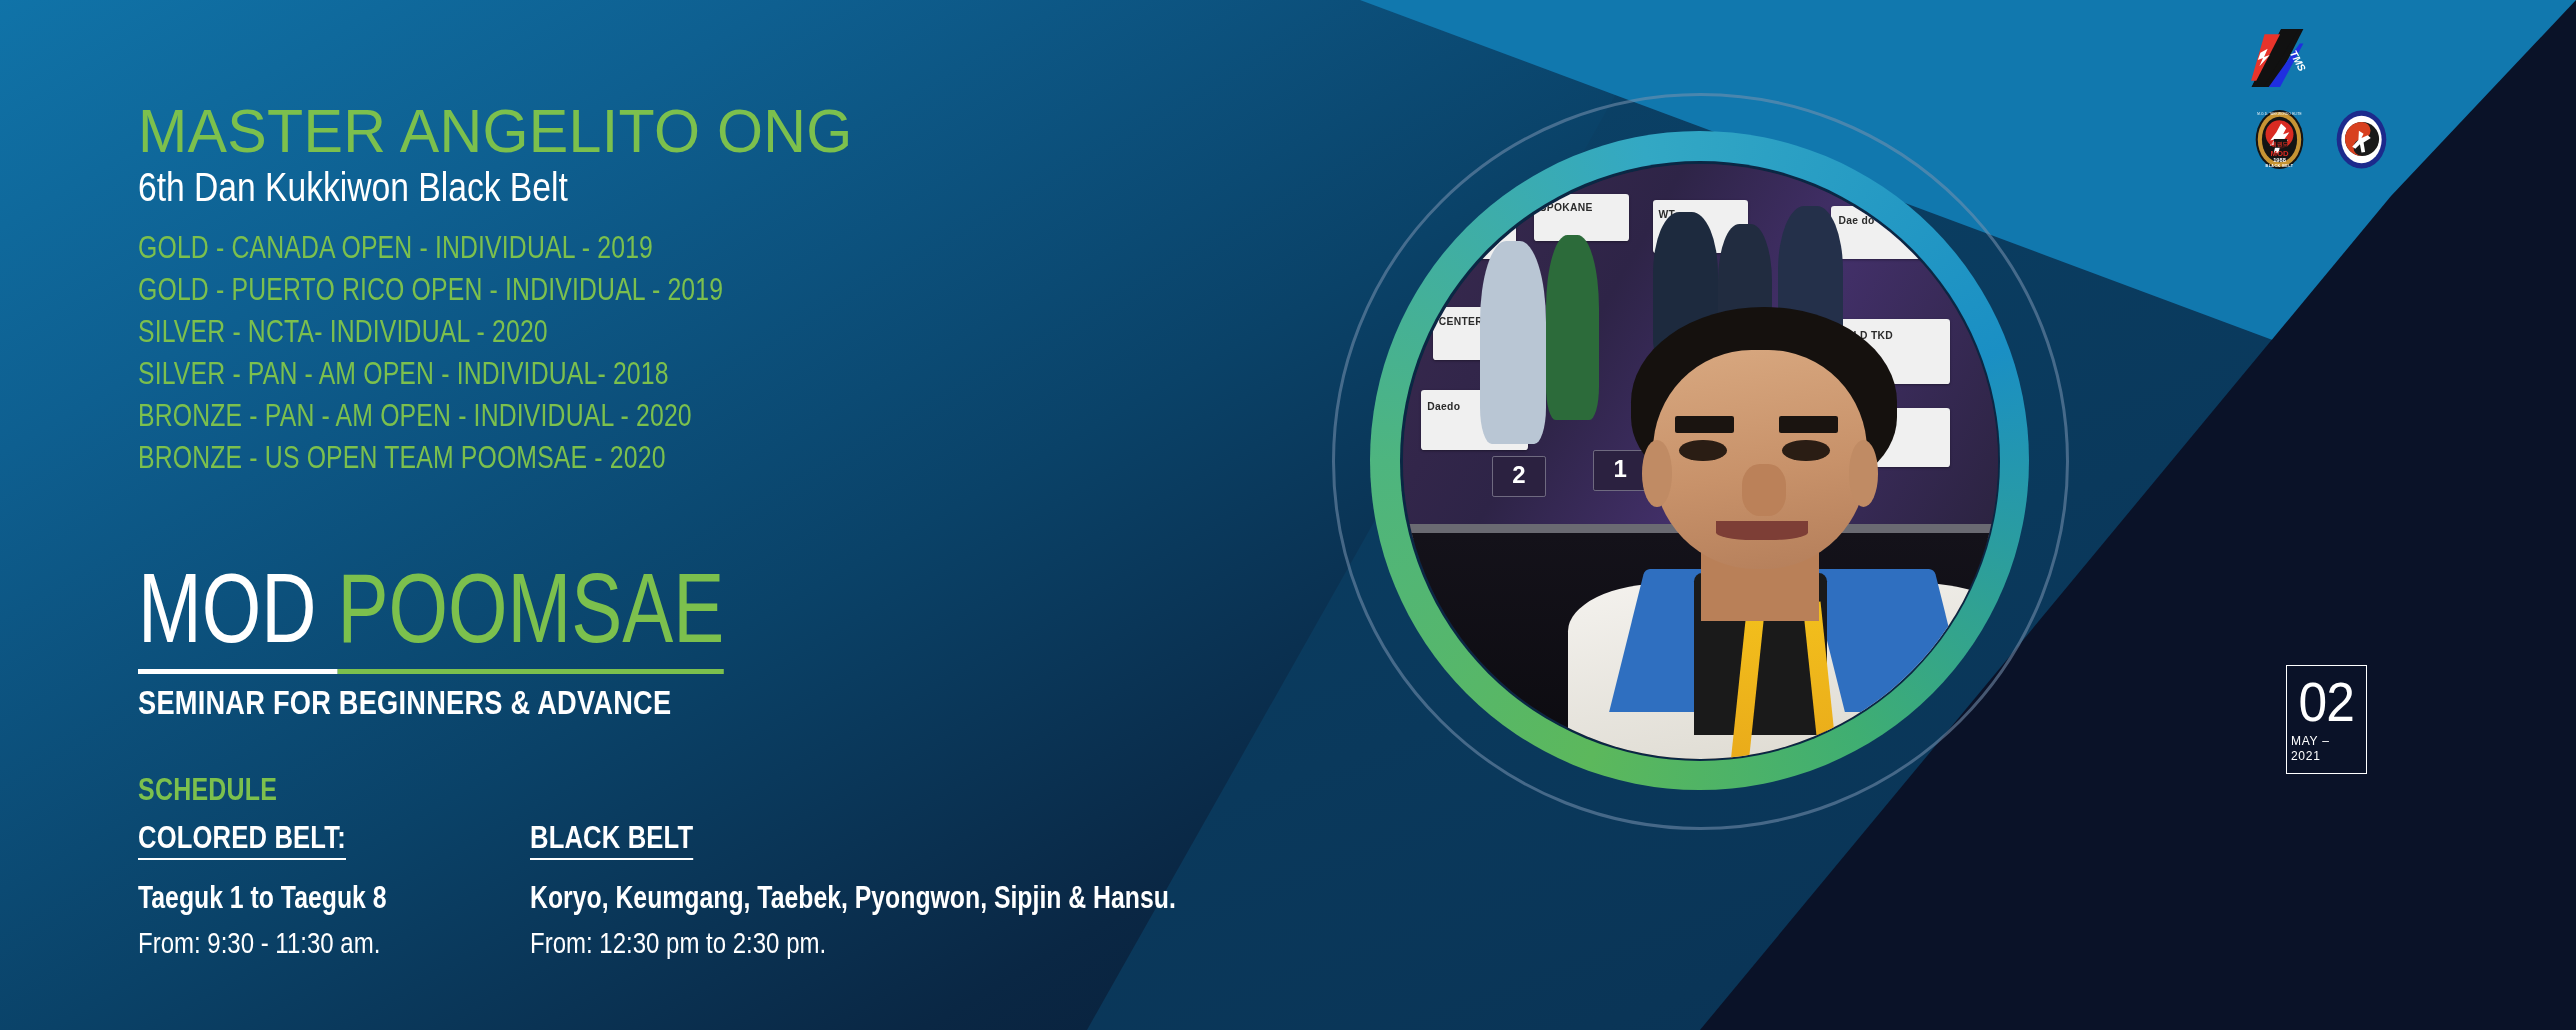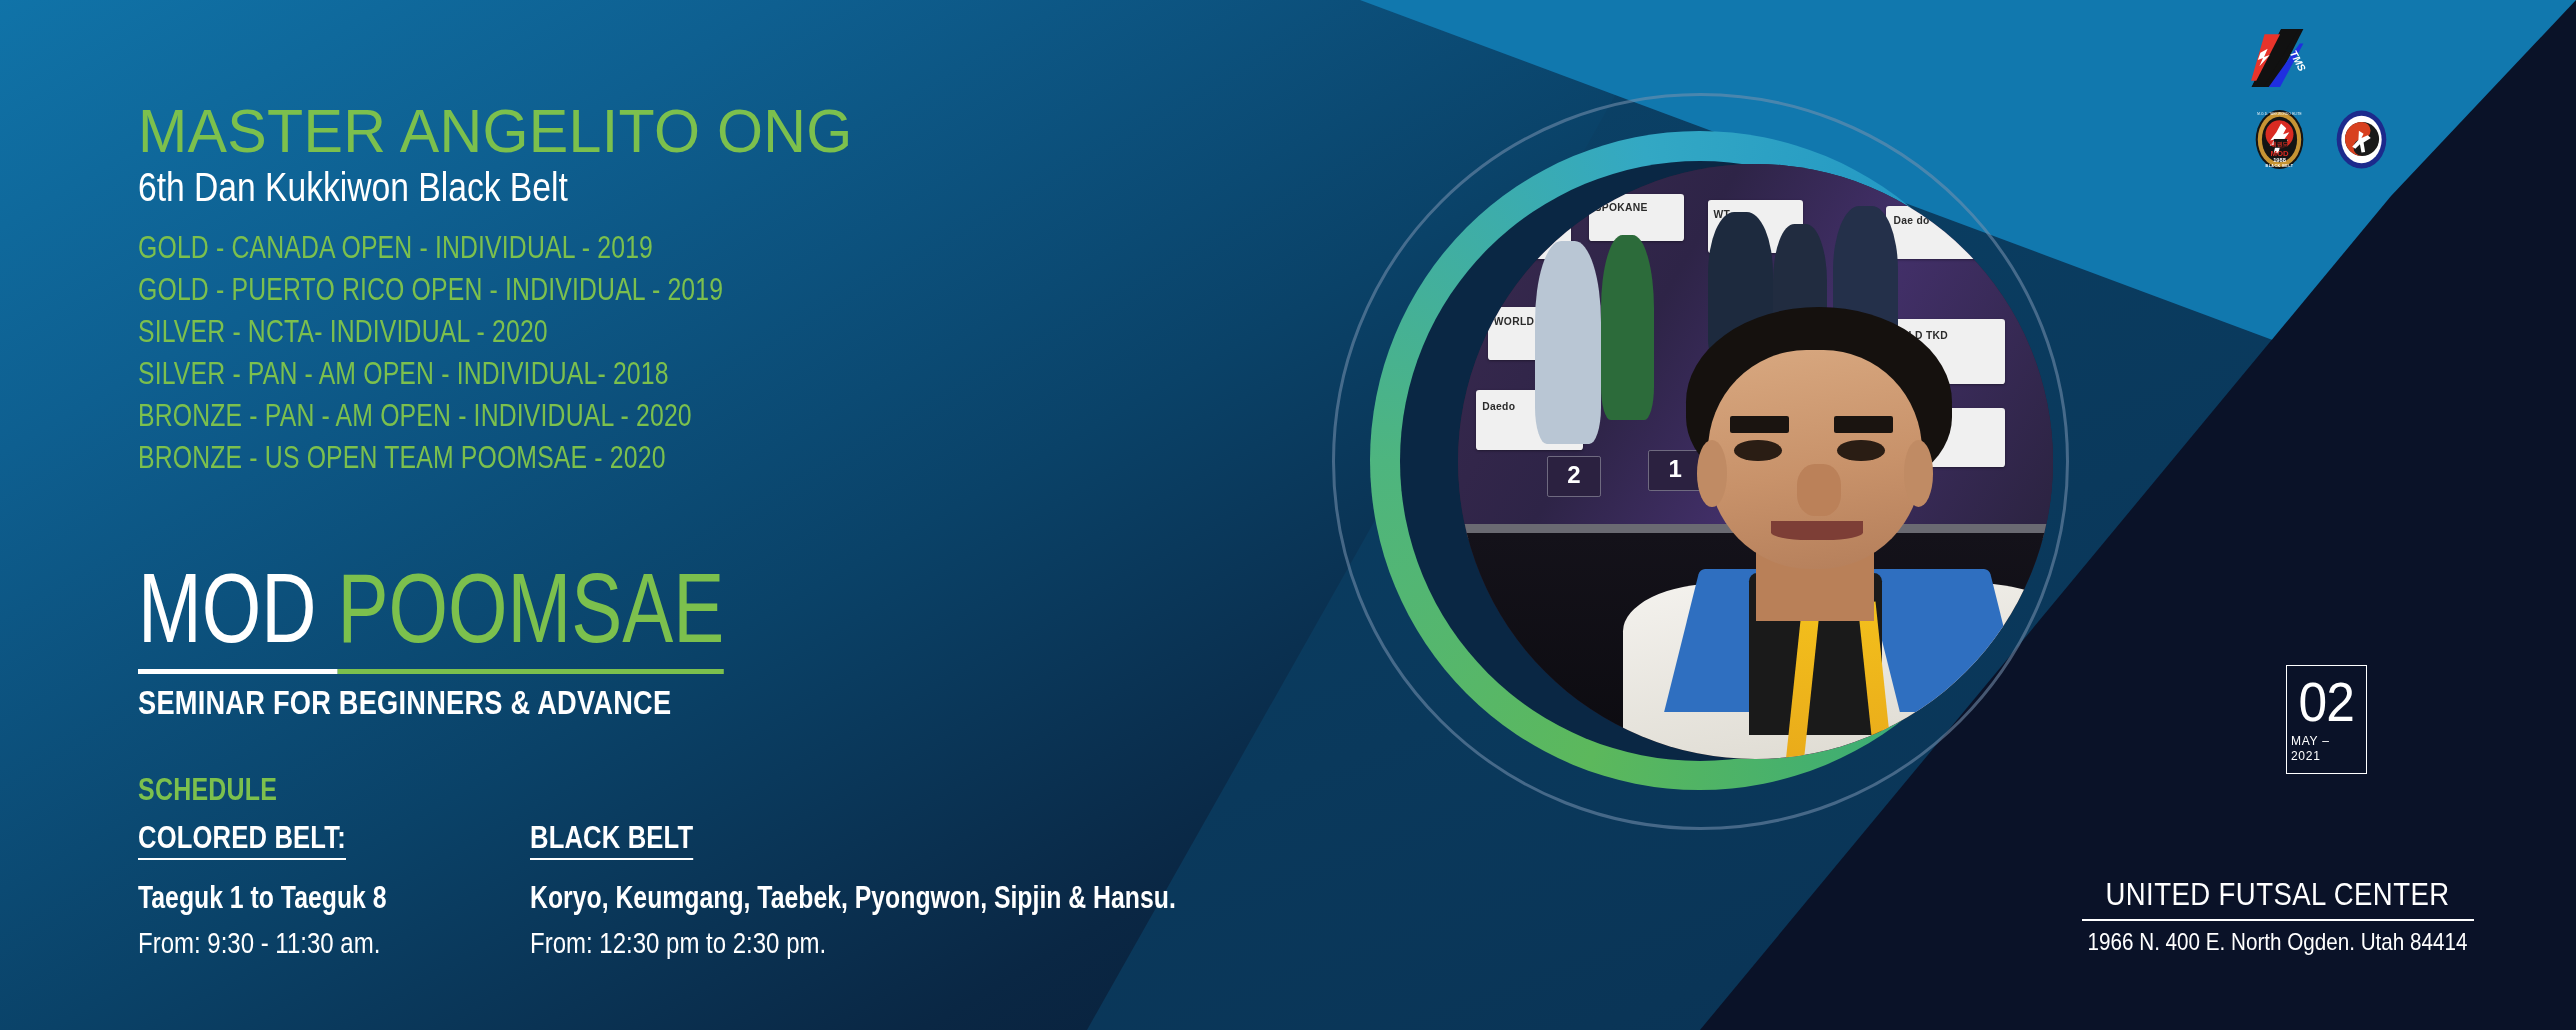--- a/index.html
+++ b/index.html
@@ -52,21 +52,21 @@
     border-radius:50%;
     background: conic-gradient(from 200deg, #5cb85c 0deg, #4eb57f 70deg, #33a8c4 150deg, #1a8fc4 230deg, #3fae72 310deg, #5cb85c 360deg);
   }
   .ring-grad::after {
     content:""; position:absolute; left:30px; top:30px; width:600px; height:600px;
     border-radius:50%; background:#0a2744;
   }
 
   
   .photo-wrap {
-    position:absolute; left:1458px; top:164px; width:595px; height:595px;
+    position:absolute; left:1403px; top:164px; width:595px; height:595px;
     border-radius:50%; overflow:hidden; background:#2a2038;
   }
   .photo { position:absolute; inset:0; }
 
   
   .pw-wall { position:absolute; left:0; top:0; width:100%; height:62%;
     background: linear-gradient(120deg,#3a2a50 0%, #2e2447 35%, #43306a 60%, #2b2340 100%); }
   .pw-stage { position:absolute; left:0; top:62%; width:100%; height:38%;
     background: linear-gradient(180deg,#14121a 0%, #0c0b10 100%); }
   .pw-stagetop { position:absolute; left:0; top:60.5%; width:100%; height:2.6%;
@@ -244,21 +244,21 @@
       <div class="sign" style="left:22%; top:5%;  width:16%; height:8%;">
           <i>SPOKANE</i>
         </div>
       <div class="sign" style="left:42%; top:6%;  width:16%; height:9%;">
           <i>WT</i>
         </div>
       <div class="sign" style="left:72%; top:7%;  width:20%; height:9%;">
           <i>Dae do</i>
         </div>
       <div class="sign" style="left:5%;  top:24%; width:17%; height:9%;">
-          <i>WORLD</i>
+          <i>CENTER</i>
         </div>
       <div class="sign" style="left:70%; top:26%; width:22%; height:11%;">
           <i>WORLD TKD</i>
         </div>
       <div class="sign" style="left:3%;  top:38%; width:18%; height:10%;">
           <i>Daedo</i>
         </div>
       <div class="sign" style="left:71%; top:41%; width:21%; height:10%;">
           <i>SPOKANE</i>
         </div>
@@ -369,20 +369,15 @@
         </svg>
       </div>
     </div>
   </div>
 
   <div class="datebox">
     <div class="dnum">02</div>
     <div class="dmon">MAY – 2021</div>
   </div>
 
-  <div class="venue">
-    <div class="vname">UNITED FUTSAL CENTER</div>
-    <div class="vrule"></div>
-    <div class="vaddr">1966 N. 400 E. North Ogden. Utah 84414</div>
-  </div>
 
 </div>
 
 
 </body></html>

